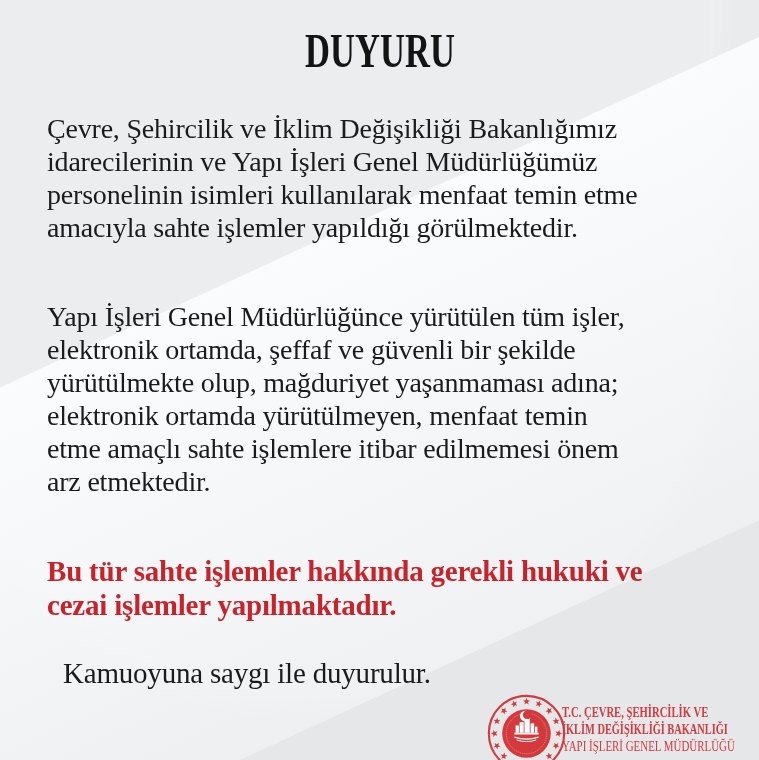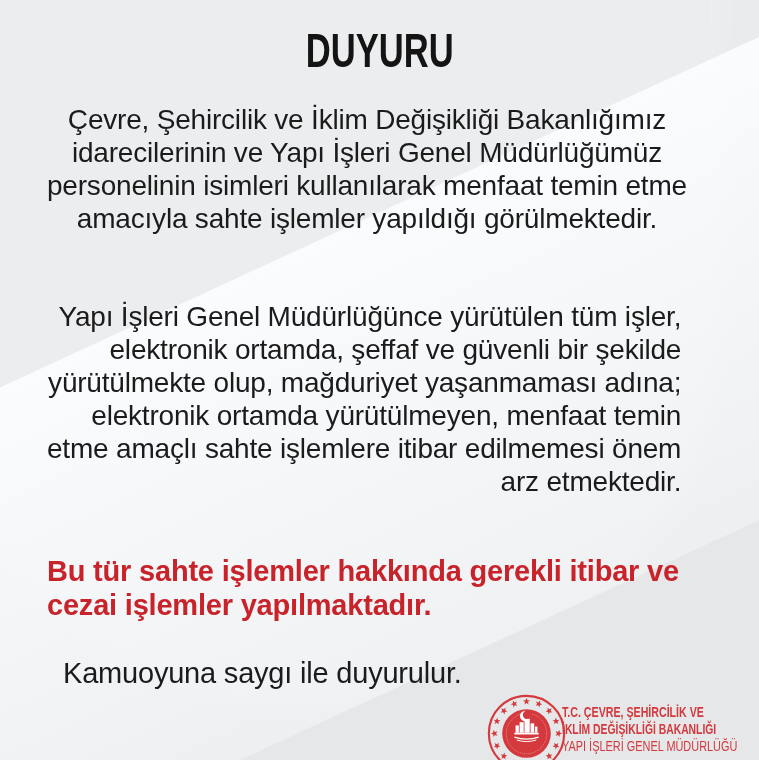--- a/index.html
+++ b/index.html
@@ -6,20 +6,21 @@
   body{
     font-family:"Liberation Sans", sans-serif;
     background:#ffffff;
   }
   .canvas{
     position:relative;
     width:759px;
     height:760px;
     overflow:hidden;
     background:linear-gradient(150deg,#eef0f1 0%,#e9eaec 45%,#e7e8ea 100%);
+    font-family:Liberation Serif, serif;
   }
   
   .bg-blob{
     position:absolute;
     left:-60px; top:-430px;
     width:770px; height:1130px;
     background:#ecedee;
     border-radius:380px;
     box-shadow:0 0 40px rgba(255,255,255,0.35);
   }
@@ -58,22 +59,22 @@
   .para{
     position:absolute;
     left:47px;
     margin:0;
     white-space:pre;
     font-size:28px;
     line-height:33px;
     color:#1b1b1c;
     letter-spacing:-0.2px;
   }
-  .p1{ top:103px;text-align:center; }
-  .p2{ top:300px;text-align:right; }
+  .p1{ top:112px; }
+  .p2{ top:300px; }
   .warning{
     position:absolute;
     left:47px; top:554px;
     margin:0;
     white-space:pre;
     font-size:29px;
     line-height:34px;
     font-weight:bold;
     color:#c8232a;
     letter-spacing:-0.2px;
@@ -128,21 +129,21 @@
 personelinin isimleri kullanılarak menfaat temin etme
 amacıyla sahte işlemler yapıldığı görülmektedir.</p>
 
   <p class="para p2">Yapı İşleri Genel Müdürlüğünce yürütülen tüm işler,
 elektronik ortamda, şeffaf ve güvenli bir şekilde
 yürütülmekte olup, mağduriyet yaşanmaması adına;
 elektronik ortamda yürütülmeyen, menfaat temin
 etme amaçlı sahte işlemlere itibar edilmemesi önem
 arz etmektedir.</p>
 
-  <p class="warning">Bu tür sahte işlemler hakkında gerekli itibar ve
+  <p class="warning">Bu tür sahte işlemler hakkında gerekli hukuki ve
 cezai işlemler yapılmaktadır.</p>
 
   <p class="closing">Kamuoyuna saygı ile duyurulur.</p>
 
   <div class="logo">
     <svg class="seal" viewBox="0 0 100 100" aria-hidden="true">
       <defs>
         <path id="st" d="M0,-4.5 L1.12,-1.54 L4.28,-1.39 L1.81,0.59 L2.65,3.64 L0,1.9 L-2.65,3.64 L-1.81,0.59 L-4.28,-1.39 L-1.12,-1.54 Z" fill="#d4393d"></path>
       </defs>
       <circle cx="50" cy="50" r="46.5" fill="none" stroke="#d4393d" stroke-width="2.6"></circle>

